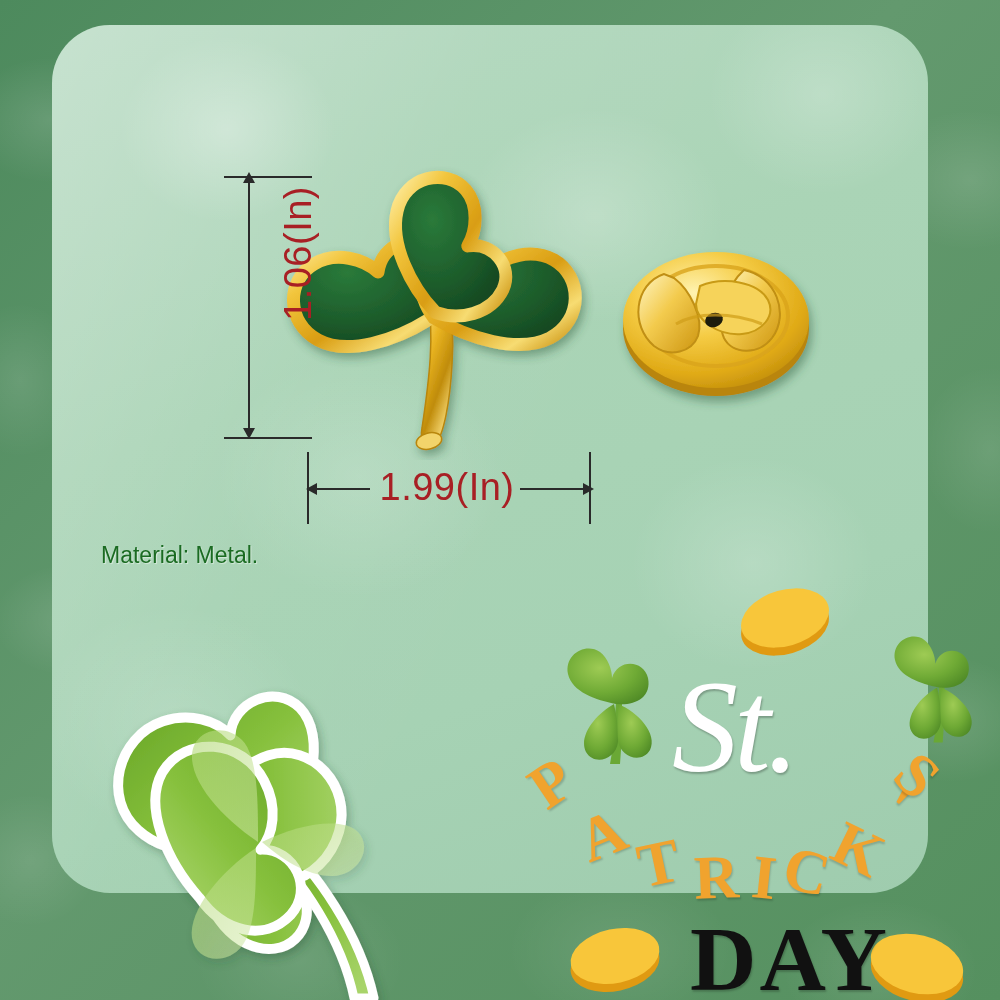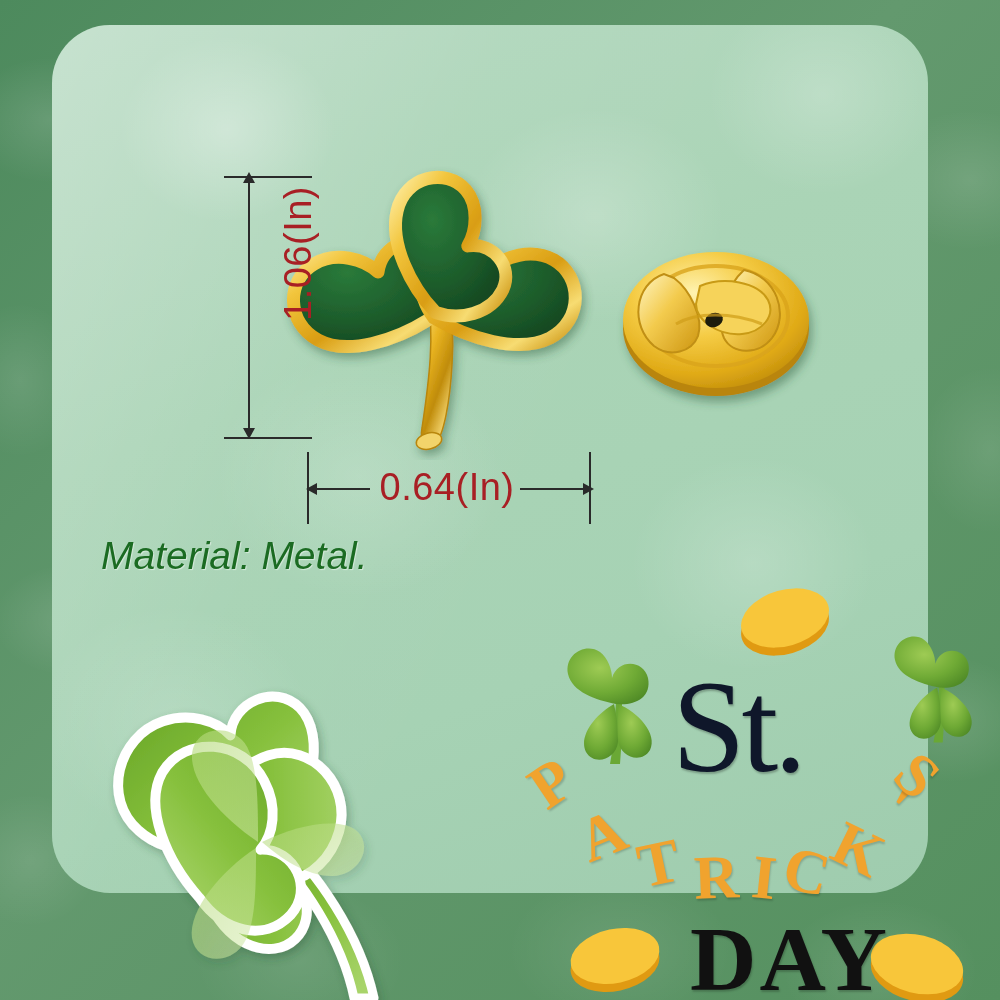--- a/index.html
+++ b/index.html
@@ -153,41 +153,41 @@
     letter-spacing: 0.5px;
     white-space: nowrap;
   }
 
   
   .specs {
     position: absolute;
     left: 101px;
     top: 534px;
     color: #1b6b22;
-    font-size: 39px;
-    font-style: italic;
+    font-size: 23px;
     line-height: 43px;
     text-shadow: 1px 1px 1px rgba(255,255,255,0.5);
   }
   .specs div { white-space: nowrap; }
 
   
   .pin-wrap { position: absolute; left: 278px; top: 160px; width: 330px; height: 300px; }
   .clasp-wrap { position: absolute; left: 612px; top: 228px; width: 210px; height: 185px; }
 
   
   .big-clover { position: absolute; left: 92px; top: 672px; width: 340px; height: 330px; }
 
   
   .logo-st {
     position: absolute;
     left: 672px; top: 650px;
     font-family: "Liberation Serif", serif;
     font-size: 132px;
-    color: #0f172a;
+    font-style: italic;
+    color: #ffffff;
     letter-spacing: -4px;
     text-shadow: 1px 2px 2px rgba(0,0,0,0.25);
     white-space: nowrap;
   }
   .logo-patricks {
     position: absolute;
     left: 528px; top: 690px;
     width: 440px; height: 220px;
   }
   .logo-patricks span {
@@ -306,21 +306,21 @@
   <div class="vdim-arrow-top"></div>
   <div class="vdim-arrow-bot"></div>
   <div class="vdim-label dim-red">1.06(In)</div>
 
   <div class="hext-l"></div>
   <div class="hext-r"></div>
   <div class="hdim-line-l"></div>
   <div class="hdim-line-r"></div>
   <div class="hdim-arrow-l"></div>
   <div class="hdim-arrow-r"></div>
-  <div class="hdim-label dim-red">0.64(In)</div>
+  <div class="hdim-label dim-red">1.99(In)</div>
 
   <div class="specs">
     <div>Material: Metal.</div>
   </div>
 
   <div class="big-clover">
     <svg width="340" height="330" viewBox="0 0 340 330">
       <defs>
         <linearGradient id="leafA" x1="0" y1="0" x2="0.8" y2="1">
           <stop offset="0%" stop-color="#6aa828"></stop>

